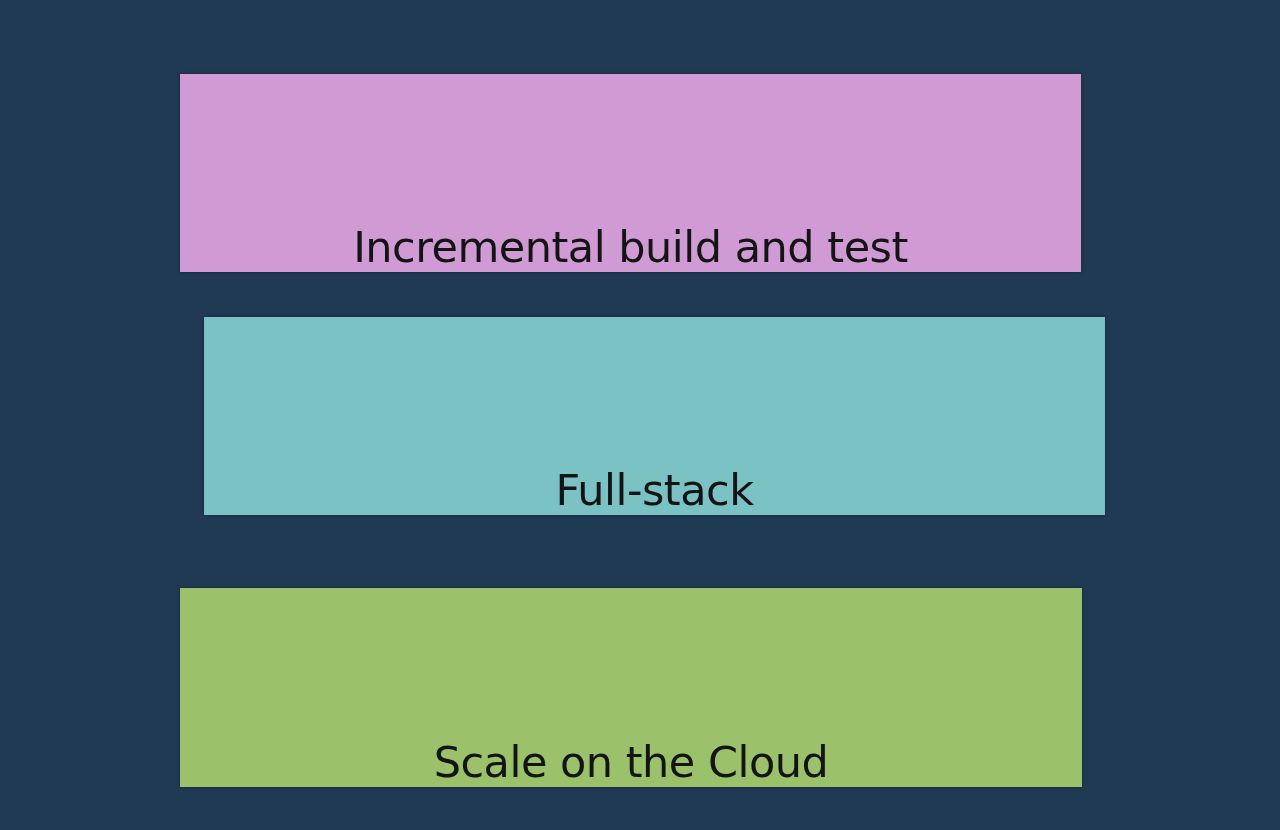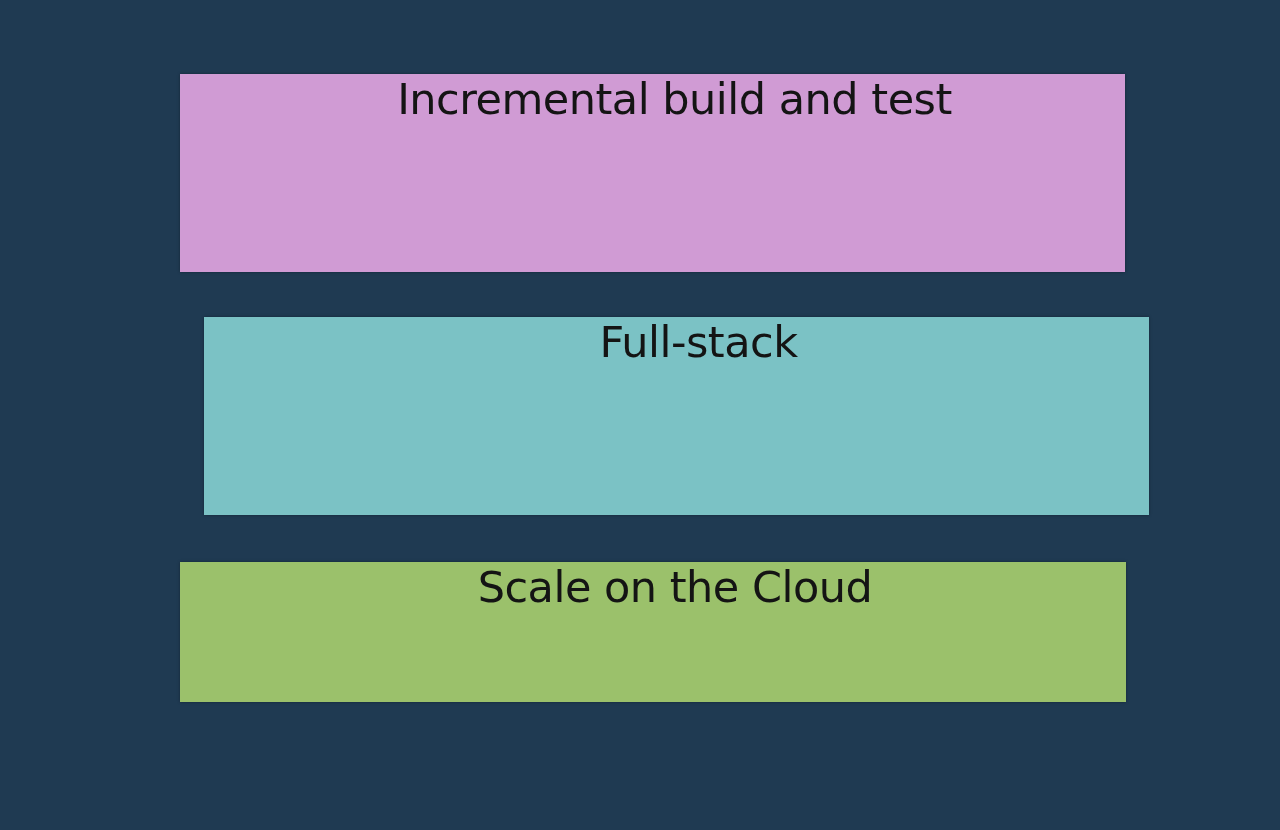--- a/index.html
+++ b/index.html
@@ -8,34 +8,33 @@
       background: #1f3a52;
       position: relative;
       font-family: "DejaVu Sans", sans-serif;
     }
     .block {
       position: absolute;
       left: 180px;
       width: 901px;
       height: 198px;
       display: flex;
-      align-items: flex-start;
+      align-items: flex-end;
       justify-content: center;
       box-shadow: 0 0 3px rgba(0,0,0,0.35);
-      padding-left: 44px;
     }
     .block span {
       color: #141414;
       font-size: 43px;
       letter-spacing: -0.5px;
       font-weight: normal;
     }
     #b0 { top: 74px; }
     #b1 { top: 317px; margin-left: 24px; }
-    #b2 { top: 562px; width: 902px; height: 140px; }
+    #b2 { top: 588px; width: 902px; height: 199px; }
   </style>
 </head>
 <body style="background: rgb(31, 58, 82);">
 
 <div class="block" id="b0" style="background: rgb(208, 155, 212);">
   <span>Incremental build and test</span>
 </div>
 <div class="block" id="b1" style="background: rgb(123, 194, 197);">
   <span>Full-stack</span>
 </div>

